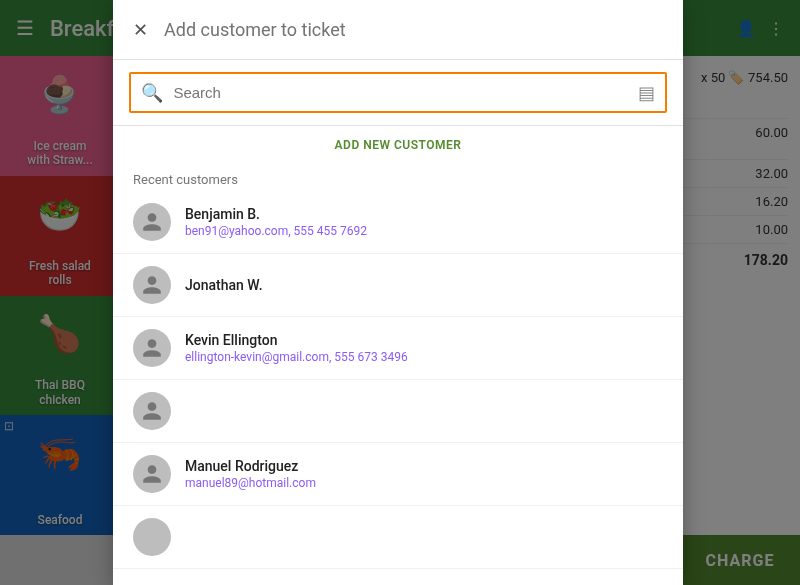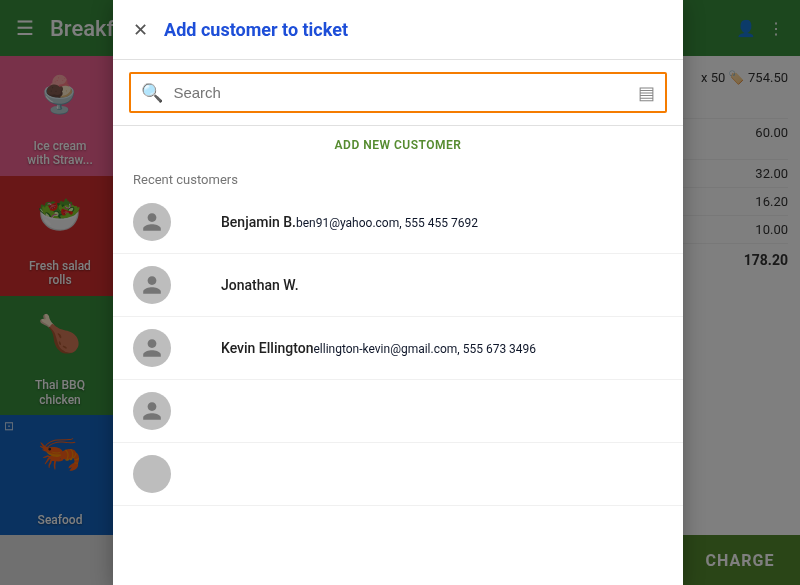--- a/index.html
+++ b/index.html
@@ -218,22 +218,22 @@
 
     .dialog-close {
       font-size: 18px;
       color: #555;
       margin-right: 16px;
       cursor: pointer;
     }
 
     .dialog-title {
       font-size: 18px;
-      font-weight: 700;
-      color: #1d4ed8;
+      font-weight: 400;
+      color: #737373;
     }
 
     .dialog-search {
       padding: 12px 16px;
       border-bottom: 1px solid #e0e0e0;
     }
 
     .search-box {
       display: flex;
       align-items: center;
@@ -306,32 +306,32 @@
       align-items: center;
       justify-content: center;
       margin-right: 14px;
       flex-shrink: 0;
       color: #757575;
       font-size: 22px;
     }
 
     .customer-info {
       display: flex;
-      margin-left: 36px;
+      flex-direction: column;
     }
 
     .customer-name {
       font-size: 14px;
       font-weight: 500;
       color: #212121;
     }
 
     .customer-detail {
       font-size: 12px;
-      color: #0f172a;
+      color: #8b5cf6;
       margin-top: 2px;
     }
   </style>
 </head>
 <body>
 
 <div class="app-bg">
 
   <div class="top-bar-bg">
     <span class="menu-icon">☰</span>
@@ -468,20 +468,31 @@
     </div>
 
     <div class="customer-item">
       <div class="avatar">
         <svg width="22" height="22" viewBox="0 0 24 24" fill="#757575">
             <path d="M12 12c2.7 0 4.8-2.1 4.8-4.8S14.7 2.4 12 2.4 7.2 4.5 7.2 7.2 9.3 12 12 12zm0 2.4c-3.2 0-9.6 1.6-9.6 4.8v2.4h19.2v-2.4c0-3.2-6.4-4.8-9.6-4.8z"></path>
           </svg>
       </div>
     </div>
 
+    <div class="customer-item">
+      <div class="avatar">
+        <svg width="22" height="22" viewBox="0 0 24 24" fill="#757575">
+            <path d="M12 12c2.7 0 4.8-2.1 4.8-4.8S14.7 2.4 12 2.4 7.2 4.5 7.2 7.2 9.3 12 12 12zm0 2.4c-3.2 0-9.6 1.6-9.6 4.8v2.4h19.2v-2.4c0-3.2-6.4-4.8-9.6-4.8z"></path>
+          </svg>
+      </div>
+      <div class="customer-info">
+        <span class="customer-name">Manuel Rodriguez</span>
+        <span class="customer-detail">manuel89@hotmail.com</span>
+      </div>
+    </div>
 
     <div class="customer-item">
       <div class="avatar">
         
       </div>
 
     </div>
 
   </div>
 </div>

